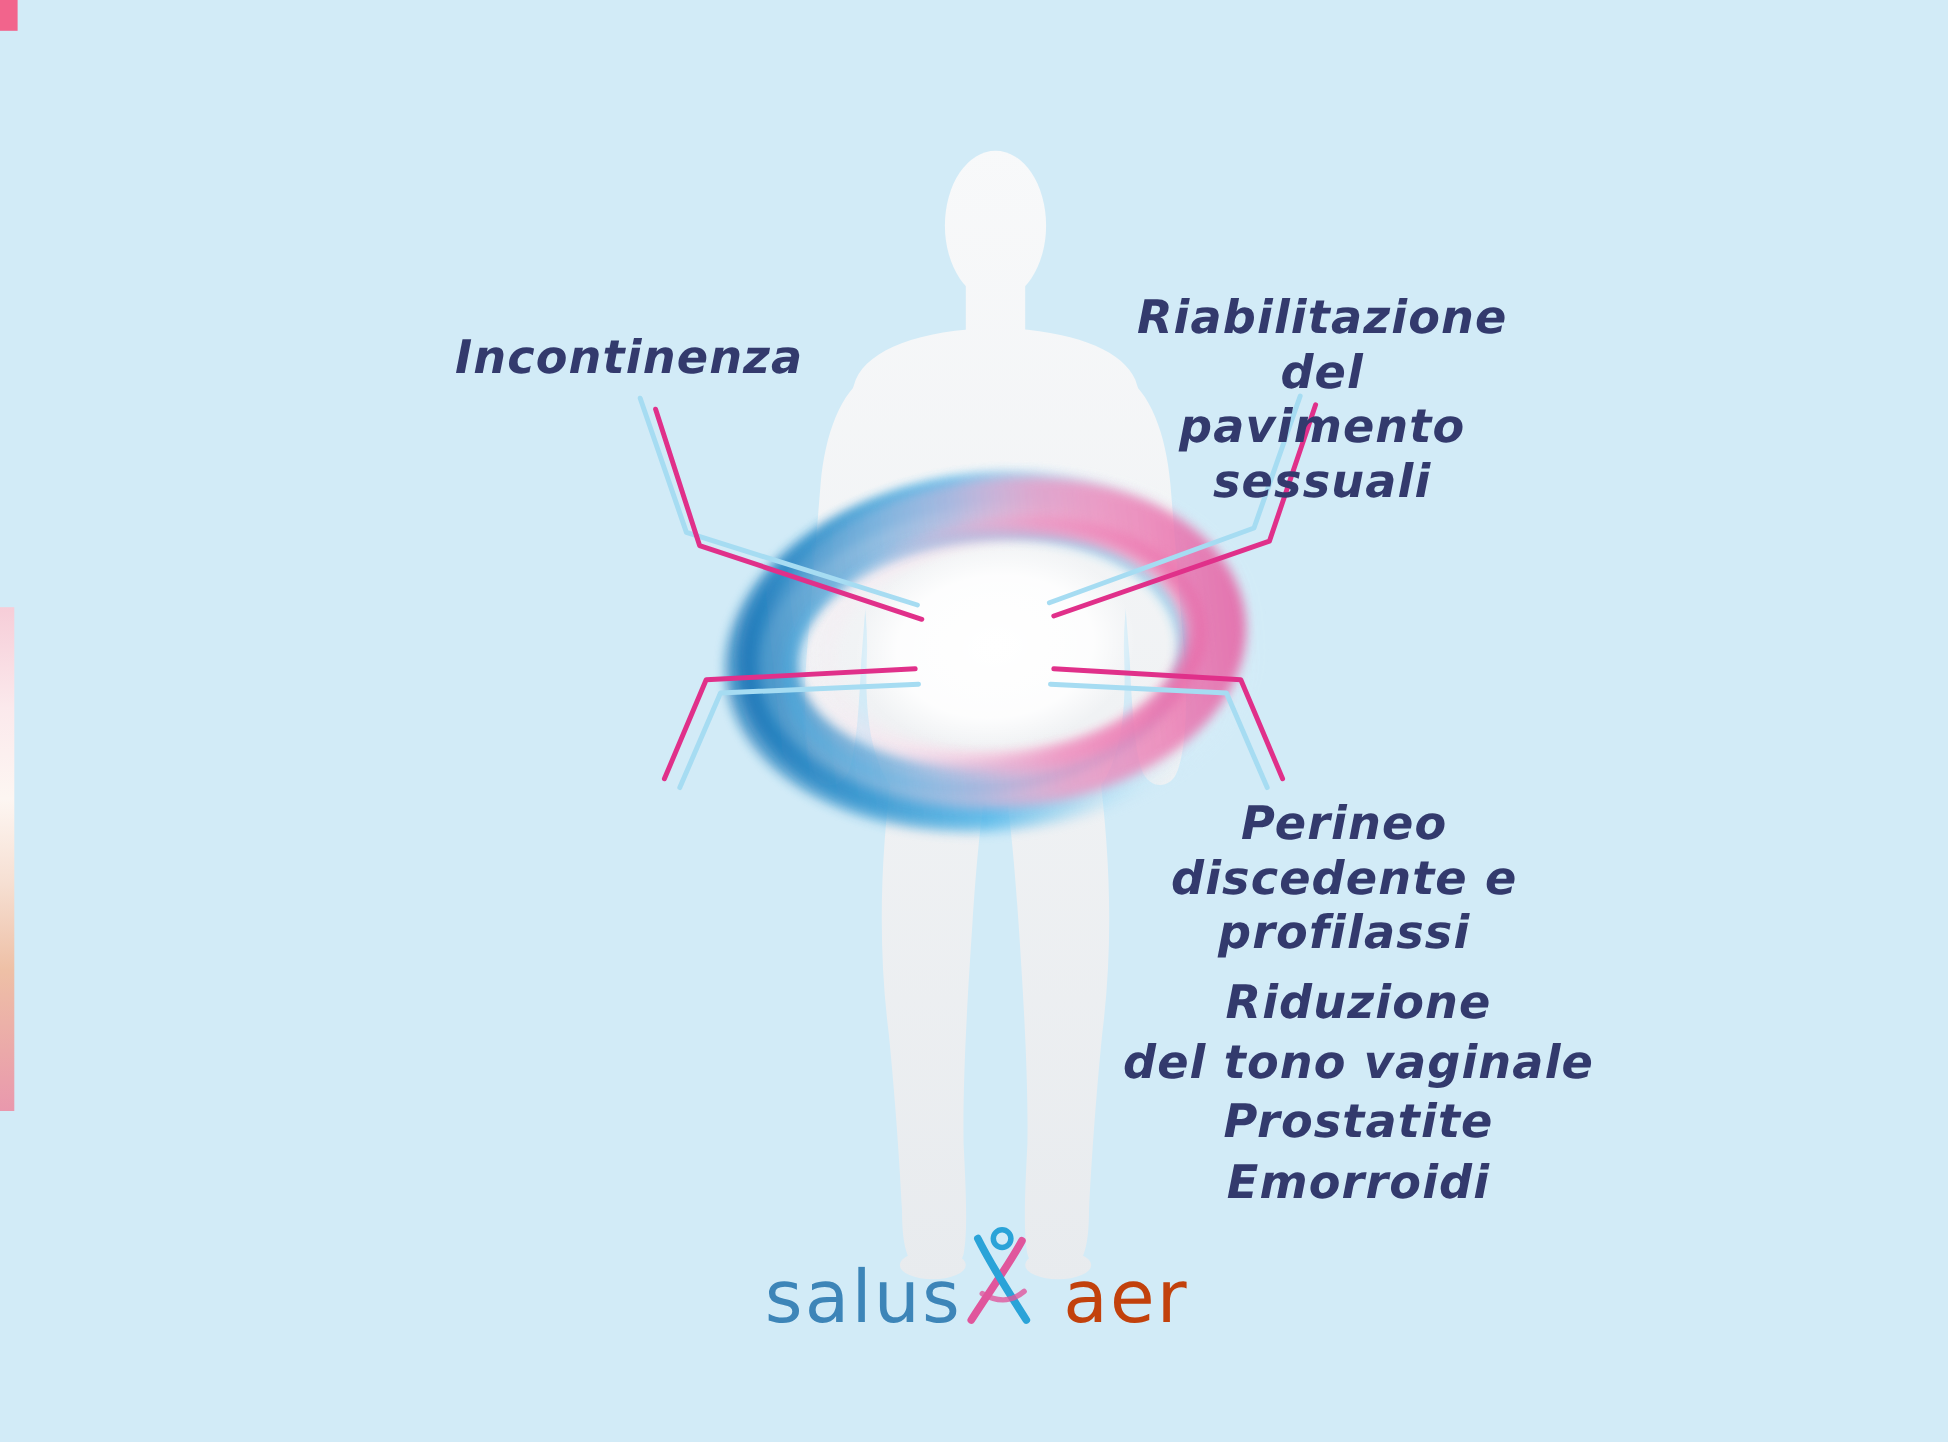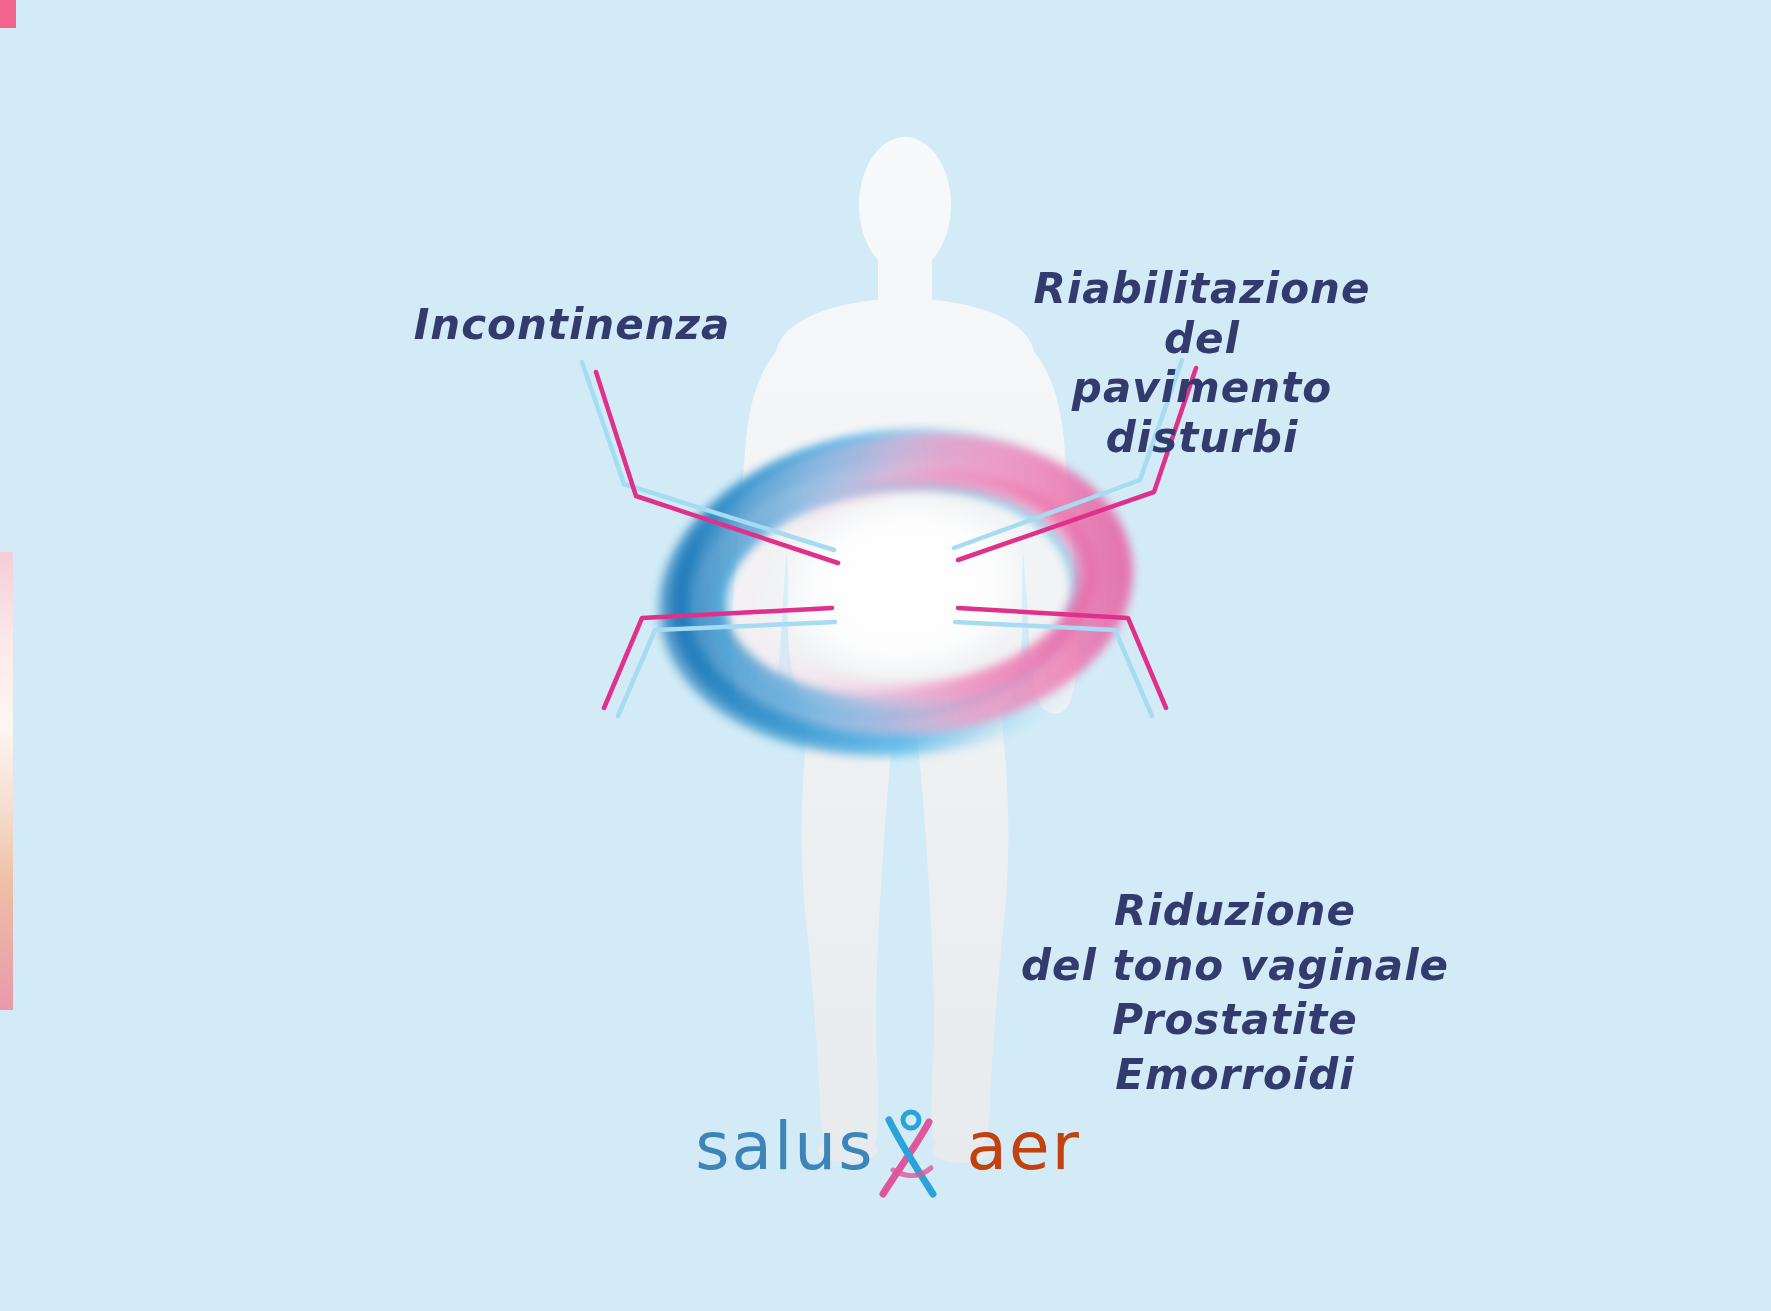--- a/index.html
+++ b/index.html
@@ -22,21 +22,21 @@
     letter-spacing:1px;
     line-height:1.18;
   }
   .lbl-tl{left:402px;top:300px;width:340px;font-size:42px;}
   .lbl-tr{left:992px;top:264px;width:420px;font-size:42px;}
   .lbl-bl{left:415px;top:730px;width:440px;font-size:45px;line-height:1.25;}
   .lbl-br{left:1002px;top:724px;width:440px;font-size:42px;}
   .lbl-extra{left:1000px;top:884px;width:470px;font-size:42px;line-height:1.3;}
   .logo{
     position:absolute;left:668px;top:1108px;width:440px;height:110px;
-    display:flex;align-items:flex-start;justify-content:center;gap:2px;
+    display:flex;align-items:flex-end;justify-content:center;gap:2px;
     font-style:normal;
   }
   .logo-word-start{font-size:66px;color:#3d85b8;letter-spacing:2px;}
   .logo-word-end{font-size:66px;color:#c2410c;letter-spacing:2px;margin-left:24px;}
   .logo-figure{width:72px;height:96px;margin:0 -4px 8px -4px;}
   .edge-corner{
     position:absolute;left:0;top:0;width:16px;height:28px;
     background:#f2648c;
   }
   .edge-strip{
@@ -149,23 +149,25 @@
       <path stroke="#a6dcf2" d="M618,716 L655,630 L835,622"></path>
 
       <path stroke="#e0308a" d="M1166,708 L1128,618 L958,608"></path>
       <path stroke="#a6dcf2" d="M1152,716 L1115,630 L955,622"></path>
     </g>
   </svg>
 
   <div class="callout-label lbl-tl">Incontinenza</div>
 
   <div class="callout-label lbl-tr">Riabilitazione del
-pavimento disturbi</div>
+pavimento sessuali</div>
 
 
+  <div class="callout-label lbl-br">Perineo discedente e
+profilassi</div>
 
   <div class="callout-label lbl-extra">Riduzione
 del tono vaginale
 Prostatite Emorroidi</div>
 
   <div class="logo">
     <span class="logo-word-start">salus</span>
     <svg class="logo-figure" viewBox="0 0 72 96" fill="none" stroke-linecap="round">
       <path d="M10,86 C28,58 44,36 56,14" stroke="#e0569c" stroke-width="7"></path>
       <path d="M60,86 C42,58 28,36 16,12" stroke="#2aa3d8" stroke-width="7"></path>

